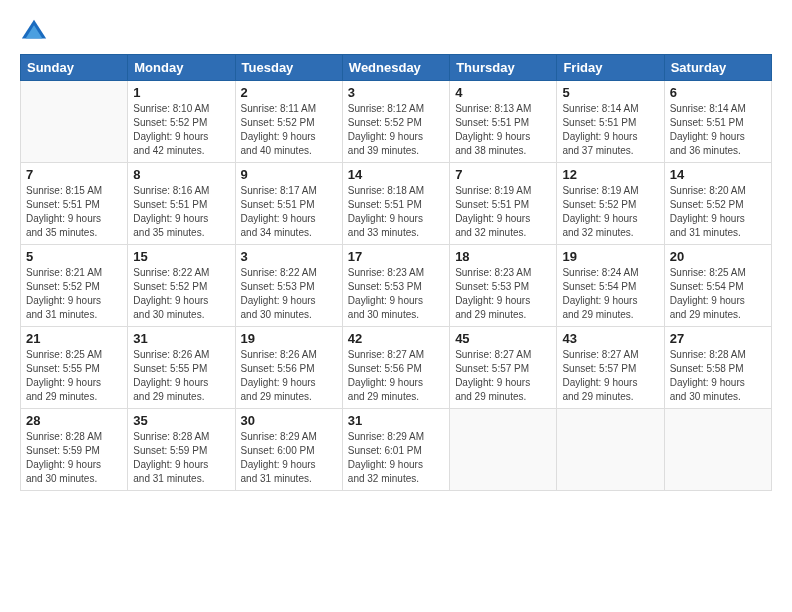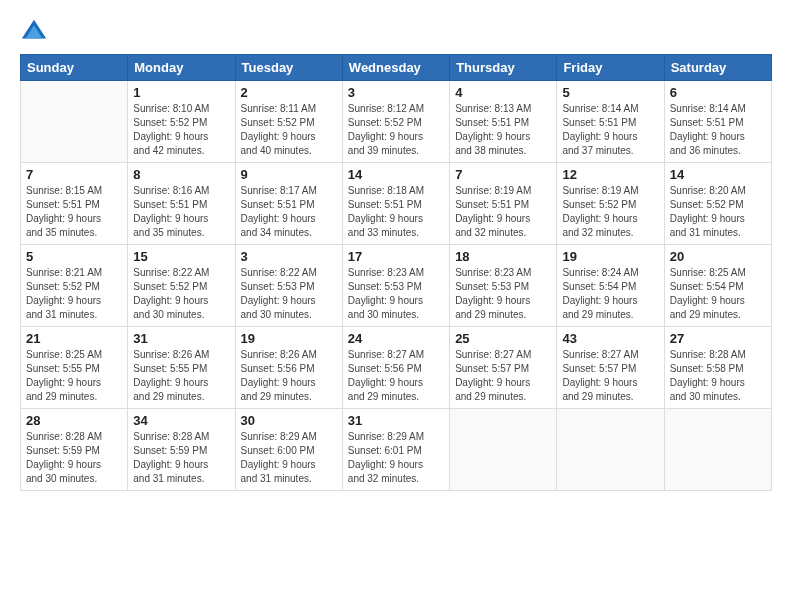--- a/index.html
+++ b/index.html
@@ -228,43 +228,43 @@
           </td>
           <td>
             <span class="day-number">31</span>
             <div class="day-info">Sunrise: 8:26 AM<br>Sunset: 5:55 PM<br>Daylight: 9 hours<br>and 29 minutes.</div>
           </td>
           <td>
             <span class="day-number">19</span>
             <div class="day-info">Sunrise: 8:26 AM<br>Sunset: 5:56 PM<br>Daylight: 9 hours<br>and 29 minutes.</div>
           </td>
           <td>
-            <span class="day-number">24</span>
+            <span class="day-number">42</span>
             <div class="day-info">Sunrise: 8:27 AM<br>Sunset: 5:56 PM<br>Daylight: 9 hours<br>and 29 minutes.</div>
           </td>
           <td>
-            <span class="day-number">25</span>
+            <span class="day-number">45</span>
             <div class="day-info">Sunrise: 8:27 AM<br>Sunset: 5:57 PM<br>Daylight: 9 hours<br>and 29 minutes.</div>
           </td>
           <td>
             <span class="day-number">43</span>
             <div class="day-info">Sunrise: 8:27 AM<br>Sunset: 5:57 PM<br>Daylight: 9 hours<br>and 29 minutes.</div>
           </td>
           <td>
             <span class="day-number">27</span>
             <div class="day-info">Sunrise: 8:28 AM<br>Sunset: 5:58 PM<br>Daylight: 9 hours<br>and 30 minutes.</div>
           </td>
         </tr>
         <tr class="week-row">
           <td>
             <span class="day-number">28</span>
             <div class="day-info">Sunrise: 8:28 AM<br>Sunset: 5:59 PM<br>Daylight: 9 hours<br>and 30 minutes.</div>
           </td>
           <td>
-            <span class="day-number">34</span>
+            <span class="day-number">35</span>
             <div class="day-info">Sunrise: 8:28 AM<br>Sunset: 5:59 PM<br>Daylight: 9 hours<br>and 31 minutes.</div>
           </td>
           <td>
             <span class="day-number">30</span>
             <div class="day-info">Sunrise: 8:29 AM<br>Sunset: 6:00 PM<br>Daylight: 9 hours<br>and 31 minutes.</div>
           </td>
           <td>
             <span class="day-number">31</span>
             <div class="day-info">Sunrise: 8:29 AM<br>Sunset: 6:01 PM<br>Daylight: 9 hours<br>and 32 minutes.</div>
           </td>

